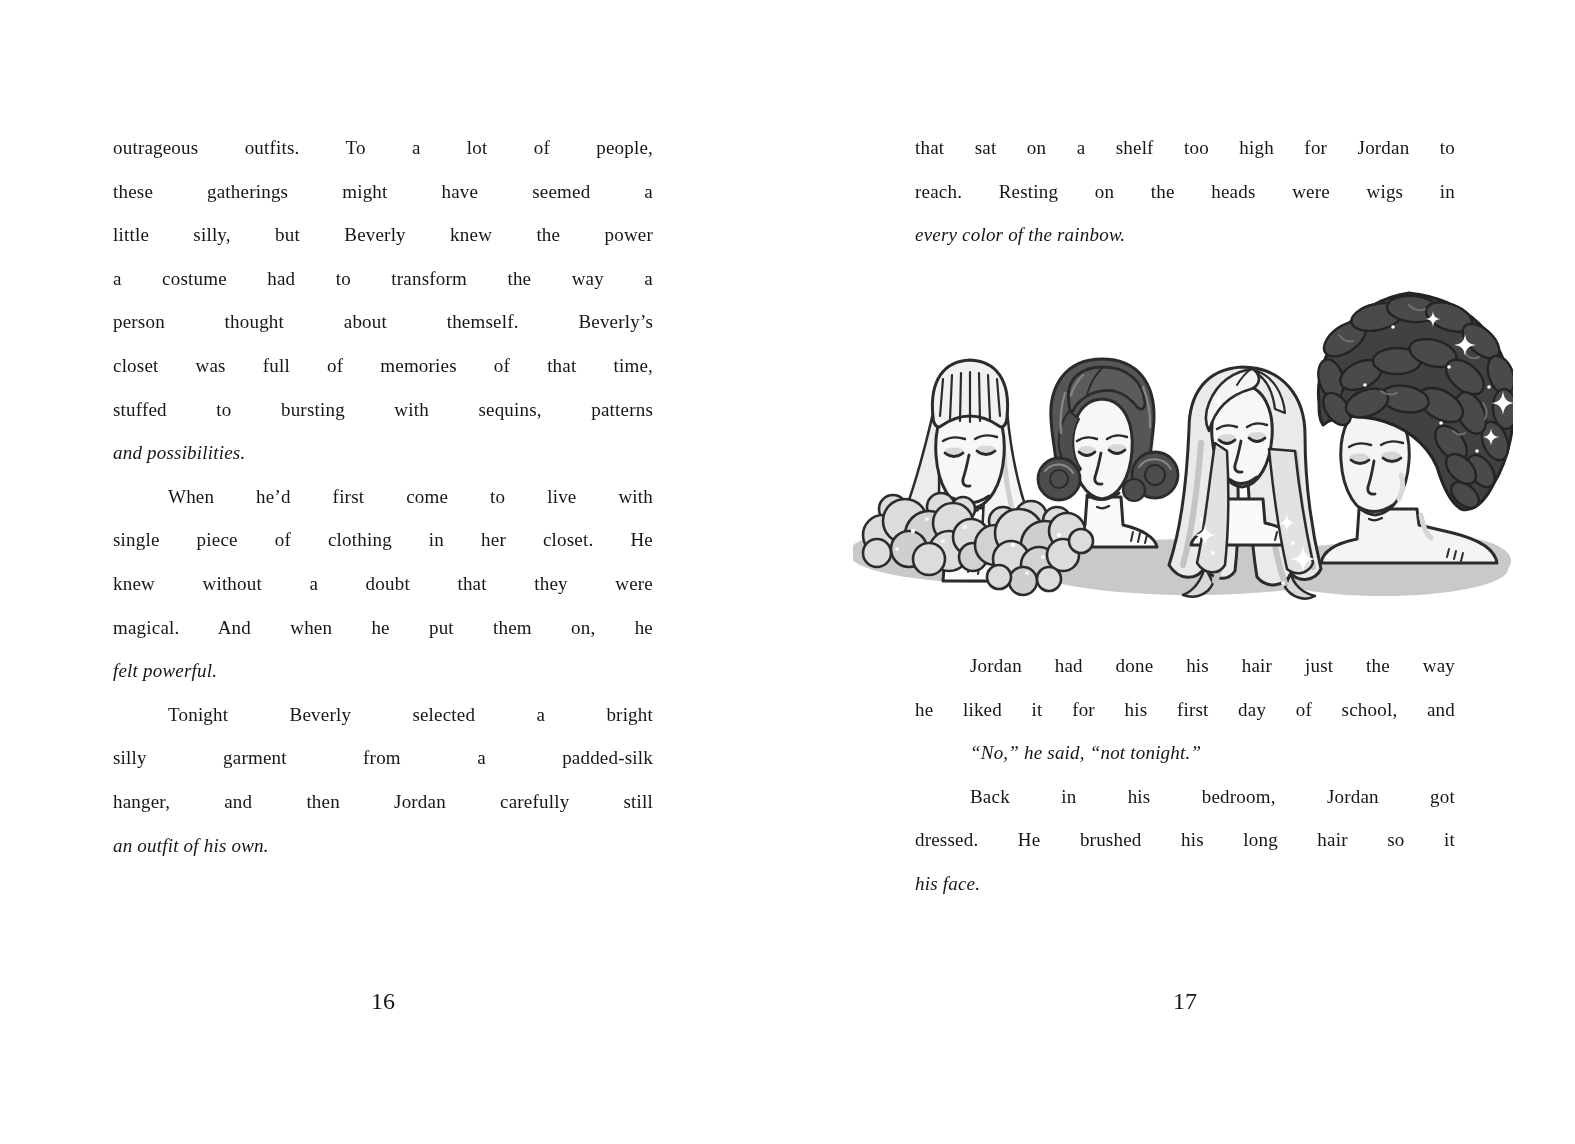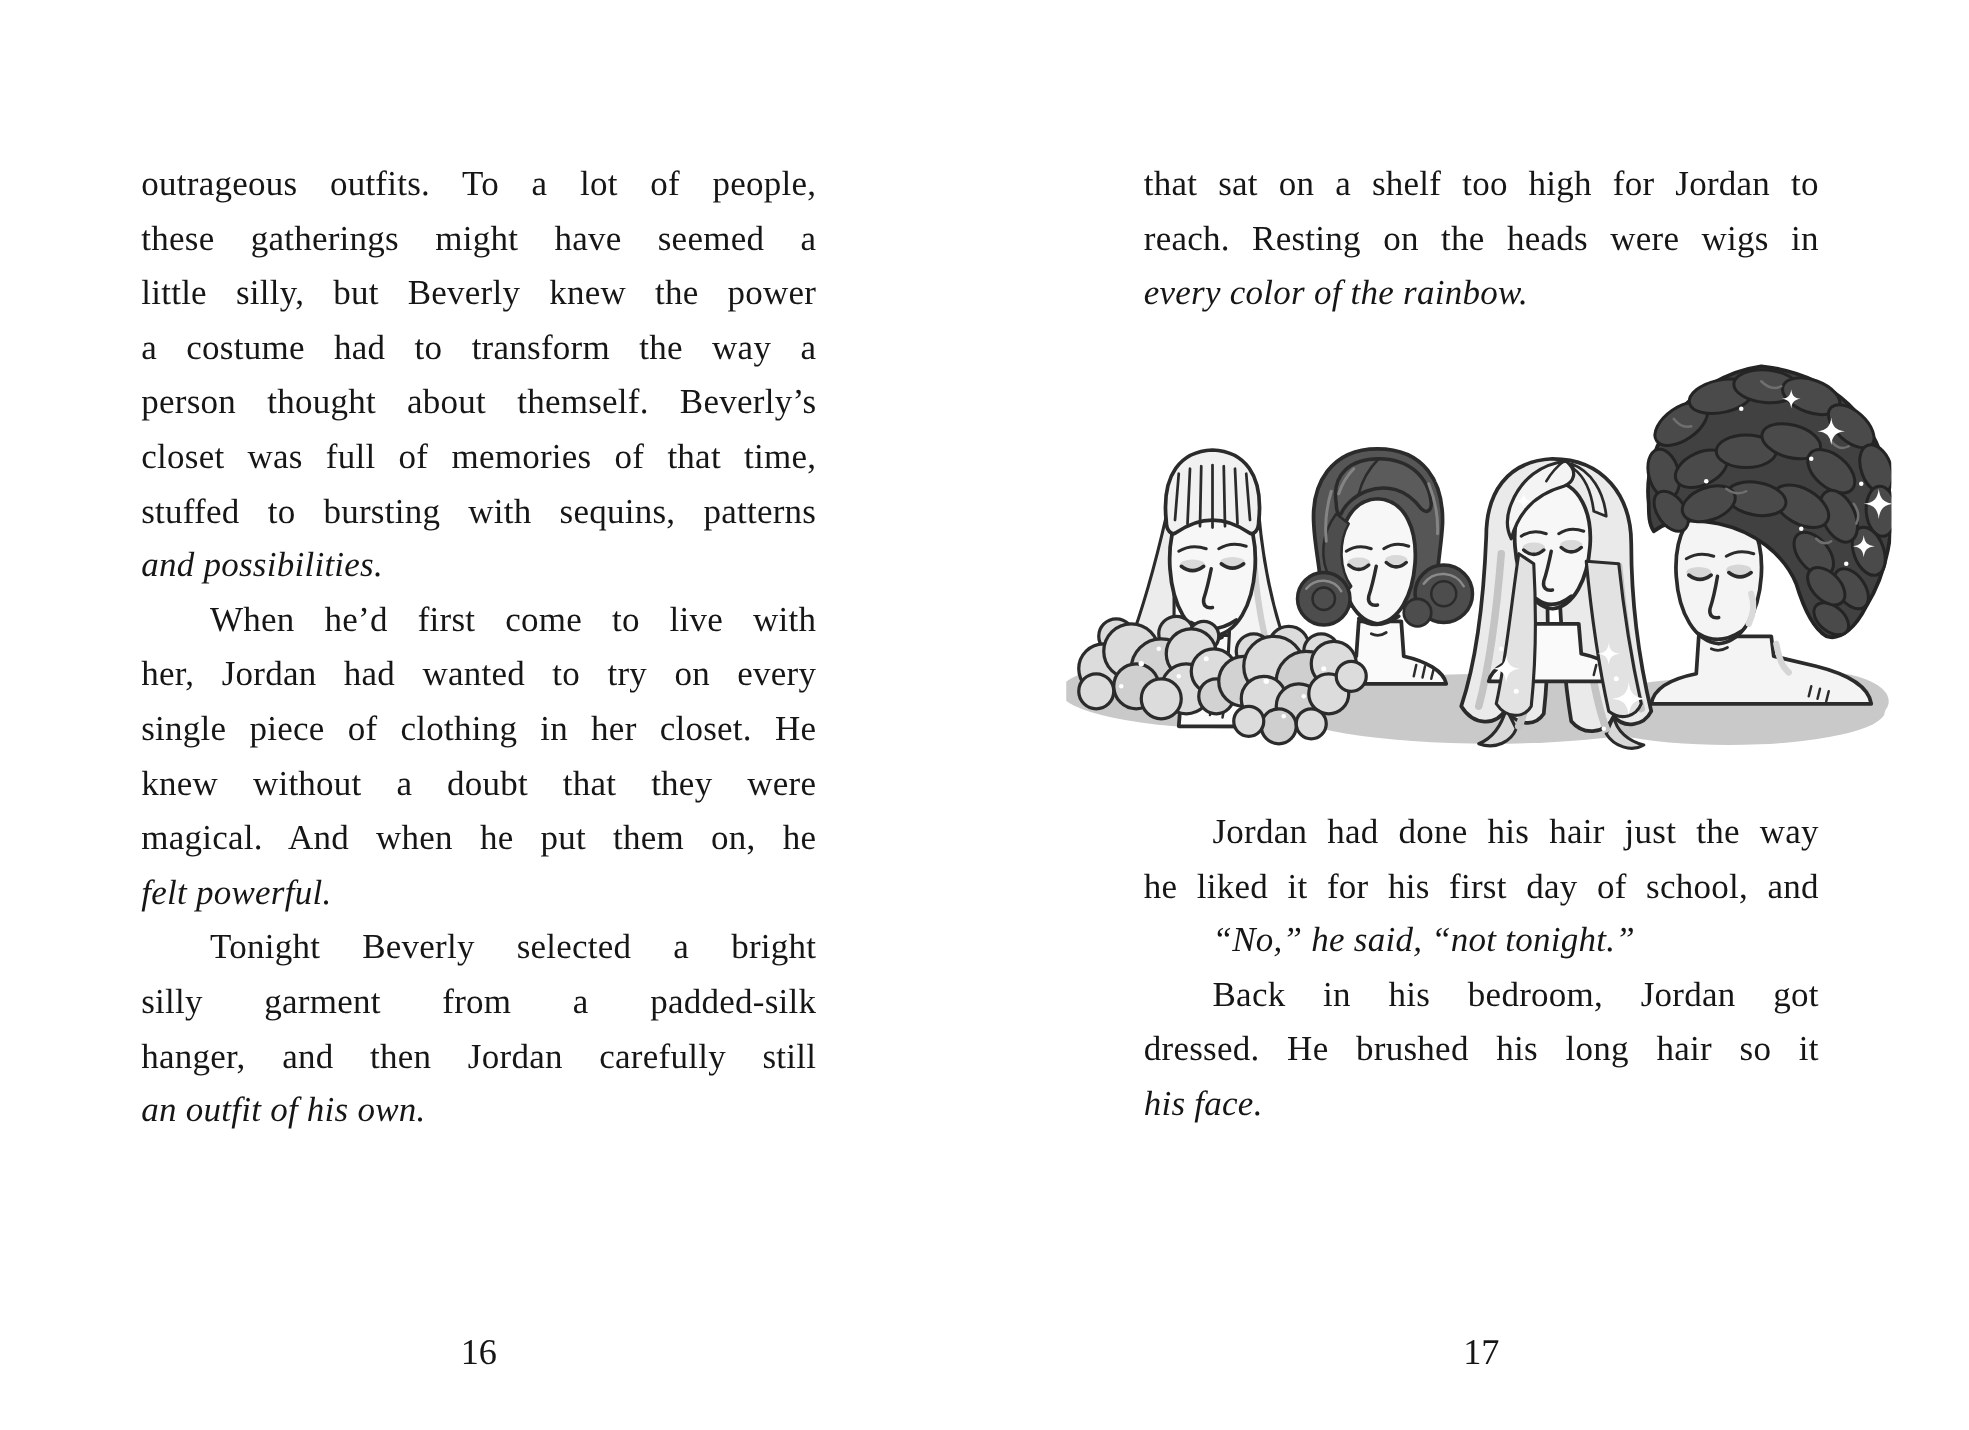--- a/index.html
+++ b/index.html
@@ -9,38 +9,38 @@
   .page { position:absolute; top:0; height:1144px; width:787px; }
   .page-left  { left:0; }
   .page-right { left:788px; }
 
   .text-col { position:absolute; width:540px; }
   #left-col        { left:113px; top:126px; }
   #right-col-top   { left:127px; top:126px; }   
   #right-col-bottom{ left:127px; top:644px; }
 
   .line {
-    font-size:28px;
+    font-size:19px;
     line-height:43.6px;
     height:43.6px;
     text-align:justify;
     text-align-last:justify;
     white-space:normal;
     letter-spacing:0.2px;
     color:#161616;
   }
   .line-left  { text-align-last:left;font-style:italic; }
   .line-indent{ text-indent:55px; }
 
   .page-number {
     position:absolute;
-    top:1061px;
+    top:980px;
     width:540px;
     text-align:center;
-    font-size:29px;
+    font-size:24px;
     line-height:43.6px;
     color:#161616;
   }
   .page-left  .page-number { left:113px; }
   .page-right .page-number { left:127px; }
 
   .illustration {
     position:absolute;
     left:853px;
     top:283px;
@@ -59,21 +59,20 @@
         <div class="line">these gatherings might have seemed a</div>
         <div class="line">little silly, but Beverly knew the power</div>
         <div class="line">a costume had to transform the way a</div>
         <div class="line">person thought about themself. Beverly’s</div>
         <div class="line">closet was full of memories of that time,</div>
         <div class="line">stuffed to bursting with sequins, patterns</div>
         <div class="line line-left">and possibilities.</div>
       </div>
       <div class="para">
         <div class="line line-indent">When he’d first come to live with</div>
-        <div class="line">her, Jordan had wanted to try on every</div>
         <div class="line">single piece of clothing in her closet. He</div>
         <div class="line">knew without a doubt that they were</div>
         <div class="line">magical. And when he put them on, he</div>
         <div class="line line-left">felt powerful.</div>
       </div>
       <div class="para">
         <div class="line line-indent">Tonight Beverly selected a bright</div>
         <div class="line">silly garment from a padded-silk</div>
         <div class="line">hanger, and then Jordan carefully still</div>
         <div class="line line-left">an outfit of his own.</div>

